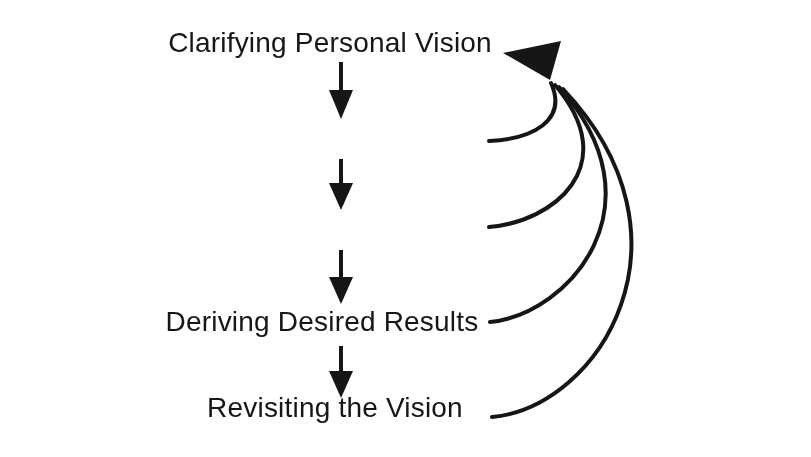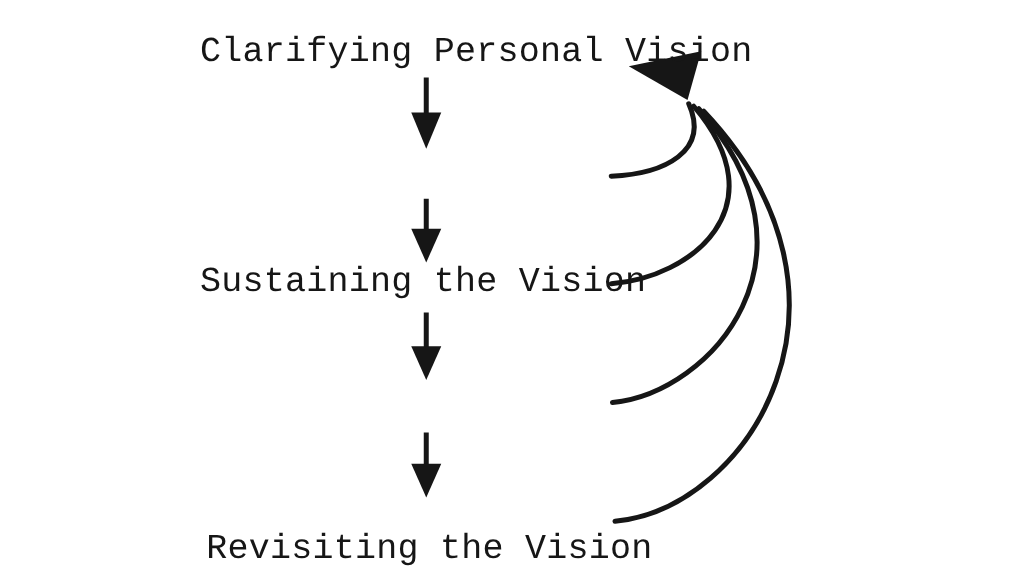--- a/index.html
+++ b/index.html
@@ -6,21 +6,21 @@
     margin: 0;
     padding: 0;
     background: #ffffff;
   }
   .stage {
     position: relative;
     width: 811px;
     height: 457px;
     background: var(--paper, #ffffff);
     overflow: hidden;
-    font-family: Liberation Mono, monospace;
+    font-family: Liberation Sans, sans-serif;
   }
   .arrow-layer {
     position: absolute;
     left: 0;
     top: 0;
     width: 811px;
     height: 457px;
   }
   .step-label {
     position: absolute;
@@ -30,21 +30,21 @@
     line-height: 32px;
     font-weight: 500;
     color: var(--ink, #161616);
     letter-spacing: 0.2px;
     white-space: nowrap;
   }
   .lbl-1 { left: 160px; top: 27px;  }
   .lbl-2 { left: 150px; top: 124px; }
   .lbl-3 { left: 160px; top: 211px; }
   .lbl-4 { left: 152px; top: 306px; }
-  .lbl-5 { left: 165px; top: 424px; }
+  .lbl-5 { left: 165px; top: 392px; }
 
   .flow-stroke { stroke: var(--ink, #161616); stroke-width: 4; fill: none; }
   .flow-fill   { fill: var(--ink, #161616); stroke: none; }
 </style>
 </head>
 <body>
 
 <div class="stage" style="--ink: #161616; --paper: #ffffff;">
 
   <svg class="arrow-layer" viewBox="0 0 811 457" aria-hidden="true">
@@ -68,16 +68,16 @@
 
     <path class="flow-stroke" stroke-linecap="round" d="M 489 141 C 532 139, 568 121, 551 83"></path>
     <path class="flow-stroke" stroke-linecap="round" d="M 489 227 C 553 222, 624 166, 555 85"></path>
     <path class="flow-stroke" stroke-linecap="round" d="M 490 322 C 570 314, 664 204, 559 87"></path>
     <path class="flow-stroke" stroke-linecap="round" d="M 492 417 C 600 407, 704 238, 563 89"></path>
 
     <polygon class="flow-fill" points="503,53 561,41 550,80"></polygon>
   </svg>
 
   <div class="step-label lbl-1">Clarifying Personal Vision</div>
-  <div class="step-label lbl-3">Sustaining the Vision</div>
+  <div class="step-label lbl-4">Deriving Desired Results</div>
   <div class="step-label lbl-5">Revisiting the Vision</div>
 
 </div>
 
 </body></html>

